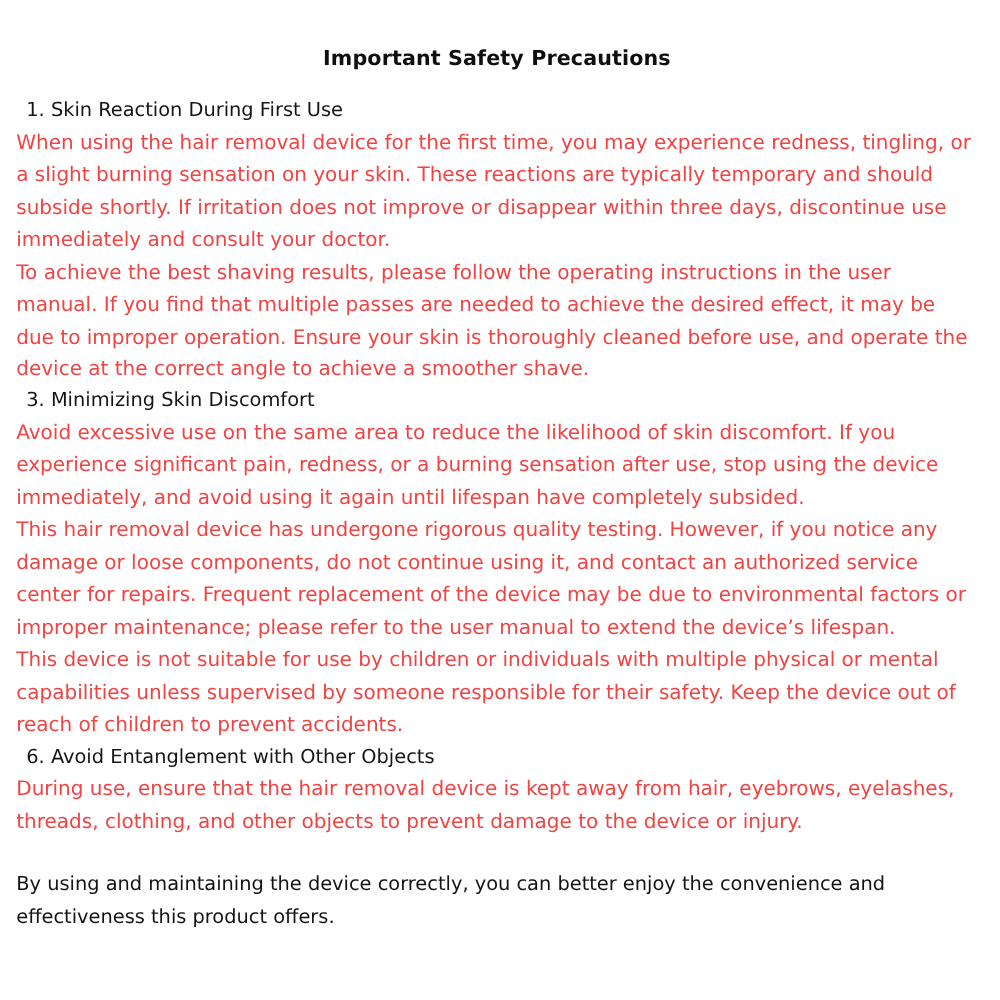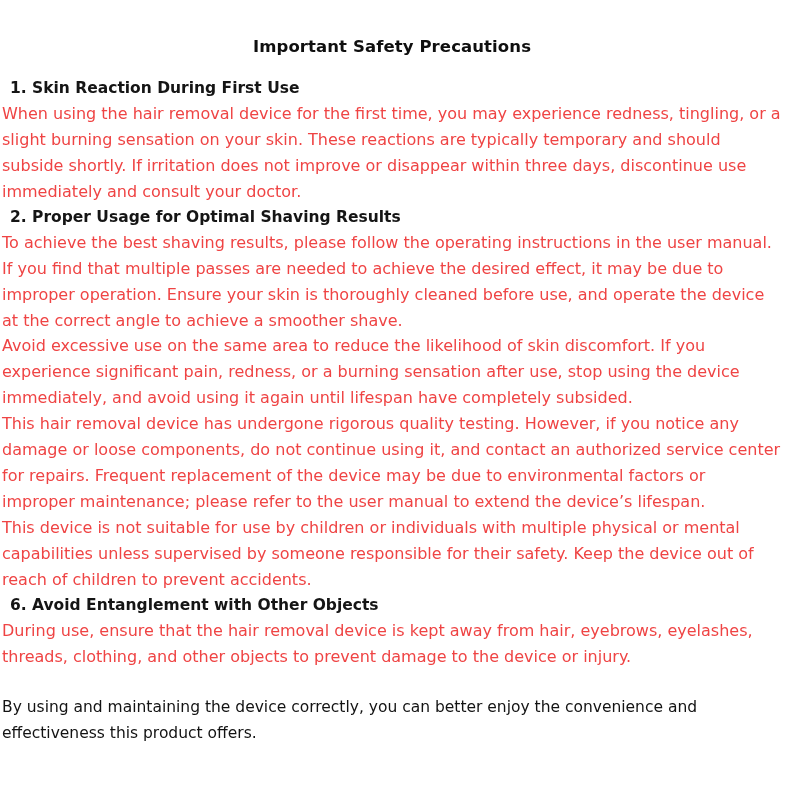--- a/index.html
+++ b/index.html
@@ -11,37 +11,37 @@
     height: 800px;
     background: #ffffff;
     font-family: "DejaVu Sans", sans-serif;
     color: #131313;
     -webkit-font-smoothing: antialiased;
   }
   .page {
     width: 800px;
     height: 800px;
     box-sizing: border-box;
-    padding: 30px 18px 0 2px;
+    padding: 30px 18px 0 13px;
     position: relative;
   }
   .doc-title {
     text-align: center;
     font-size: 16.5px;
     font-weight: 700;
     letter-spacing: 0.1px;
     margin: 7px 0 20px 0;
     color: #0f0f0f;
   }
   .section {
     margin: 0 0 0 0;
   }
   .section-heading {
     font-size: 15.5px;
-    font-weight: 700;
+    font-weight: 400;
     color: #151515;
     padding-left: 8px;
     line-height: 1.62;
     margin: 0;
   }
   .section-body {
     font-size: 16px;
     font-weight: 400;
     color: #ef4444;
     line-height: 1.62;
@@ -62,25 +62,25 @@
 <div class="page">
 
   <div class="doc-title">Important Safety Precautions</div>
 
   <div class="section">
     <div class="section-heading">1. Skin Reaction During First Use</div>
     <div class="section-body">When using the hair removal device for the first time, you may experience redness, tingling, or a slight burning sensation on your skin. These reactions are typically temporary and should subside shortly. If irritation does not improve or disappear within three days, discontinue use immediately and consult your doctor.</div>
   </div>
 
   <div class="section">
-    <div class="section-heading">2. Proper Usage for Optimal Shaving Results</div>
     <div class="section-body">To achieve the best shaving results, please follow the operating instructions in the user manual. If you find that multiple passes are needed to achieve the desired effect, it may be due to improper operation. Ensure your skin is thoroughly cleaned before use, and operate the device at the correct angle to achieve a smoother shave.</div>
   </div>
 
   <div class="section">
+    <div class="section-heading">3. Minimizing Skin Discomfort</div>
     <div class="section-body">Avoid excessive use on the same area to reduce the likelihood of skin discomfort. If you experience significant pain, redness, or a burning sensation after use, stop using the device immediately, and avoid using it again until lifespan have completely subsided.</div>
   </div>
 
   <div class="section">
     <div class="section-body">This hair removal device has undergone rigorous quality testing. However, if you notice any damage or loose components, do not continue using it, and contact an authorized service center for repairs. Frequent replacement of the device may be due to environmental factors or improper maintenance; please refer to the user manual to extend the device’s lifespan.</div>
   </div>
 
   <div class="section">
     <div class="section-body">This device is not suitable for use by children or individuals with multiple physical or mental capabilities unless supervised by someone responsible for their safety. Keep the device out of reach of children to prevent accidents.</div>
   </div>

